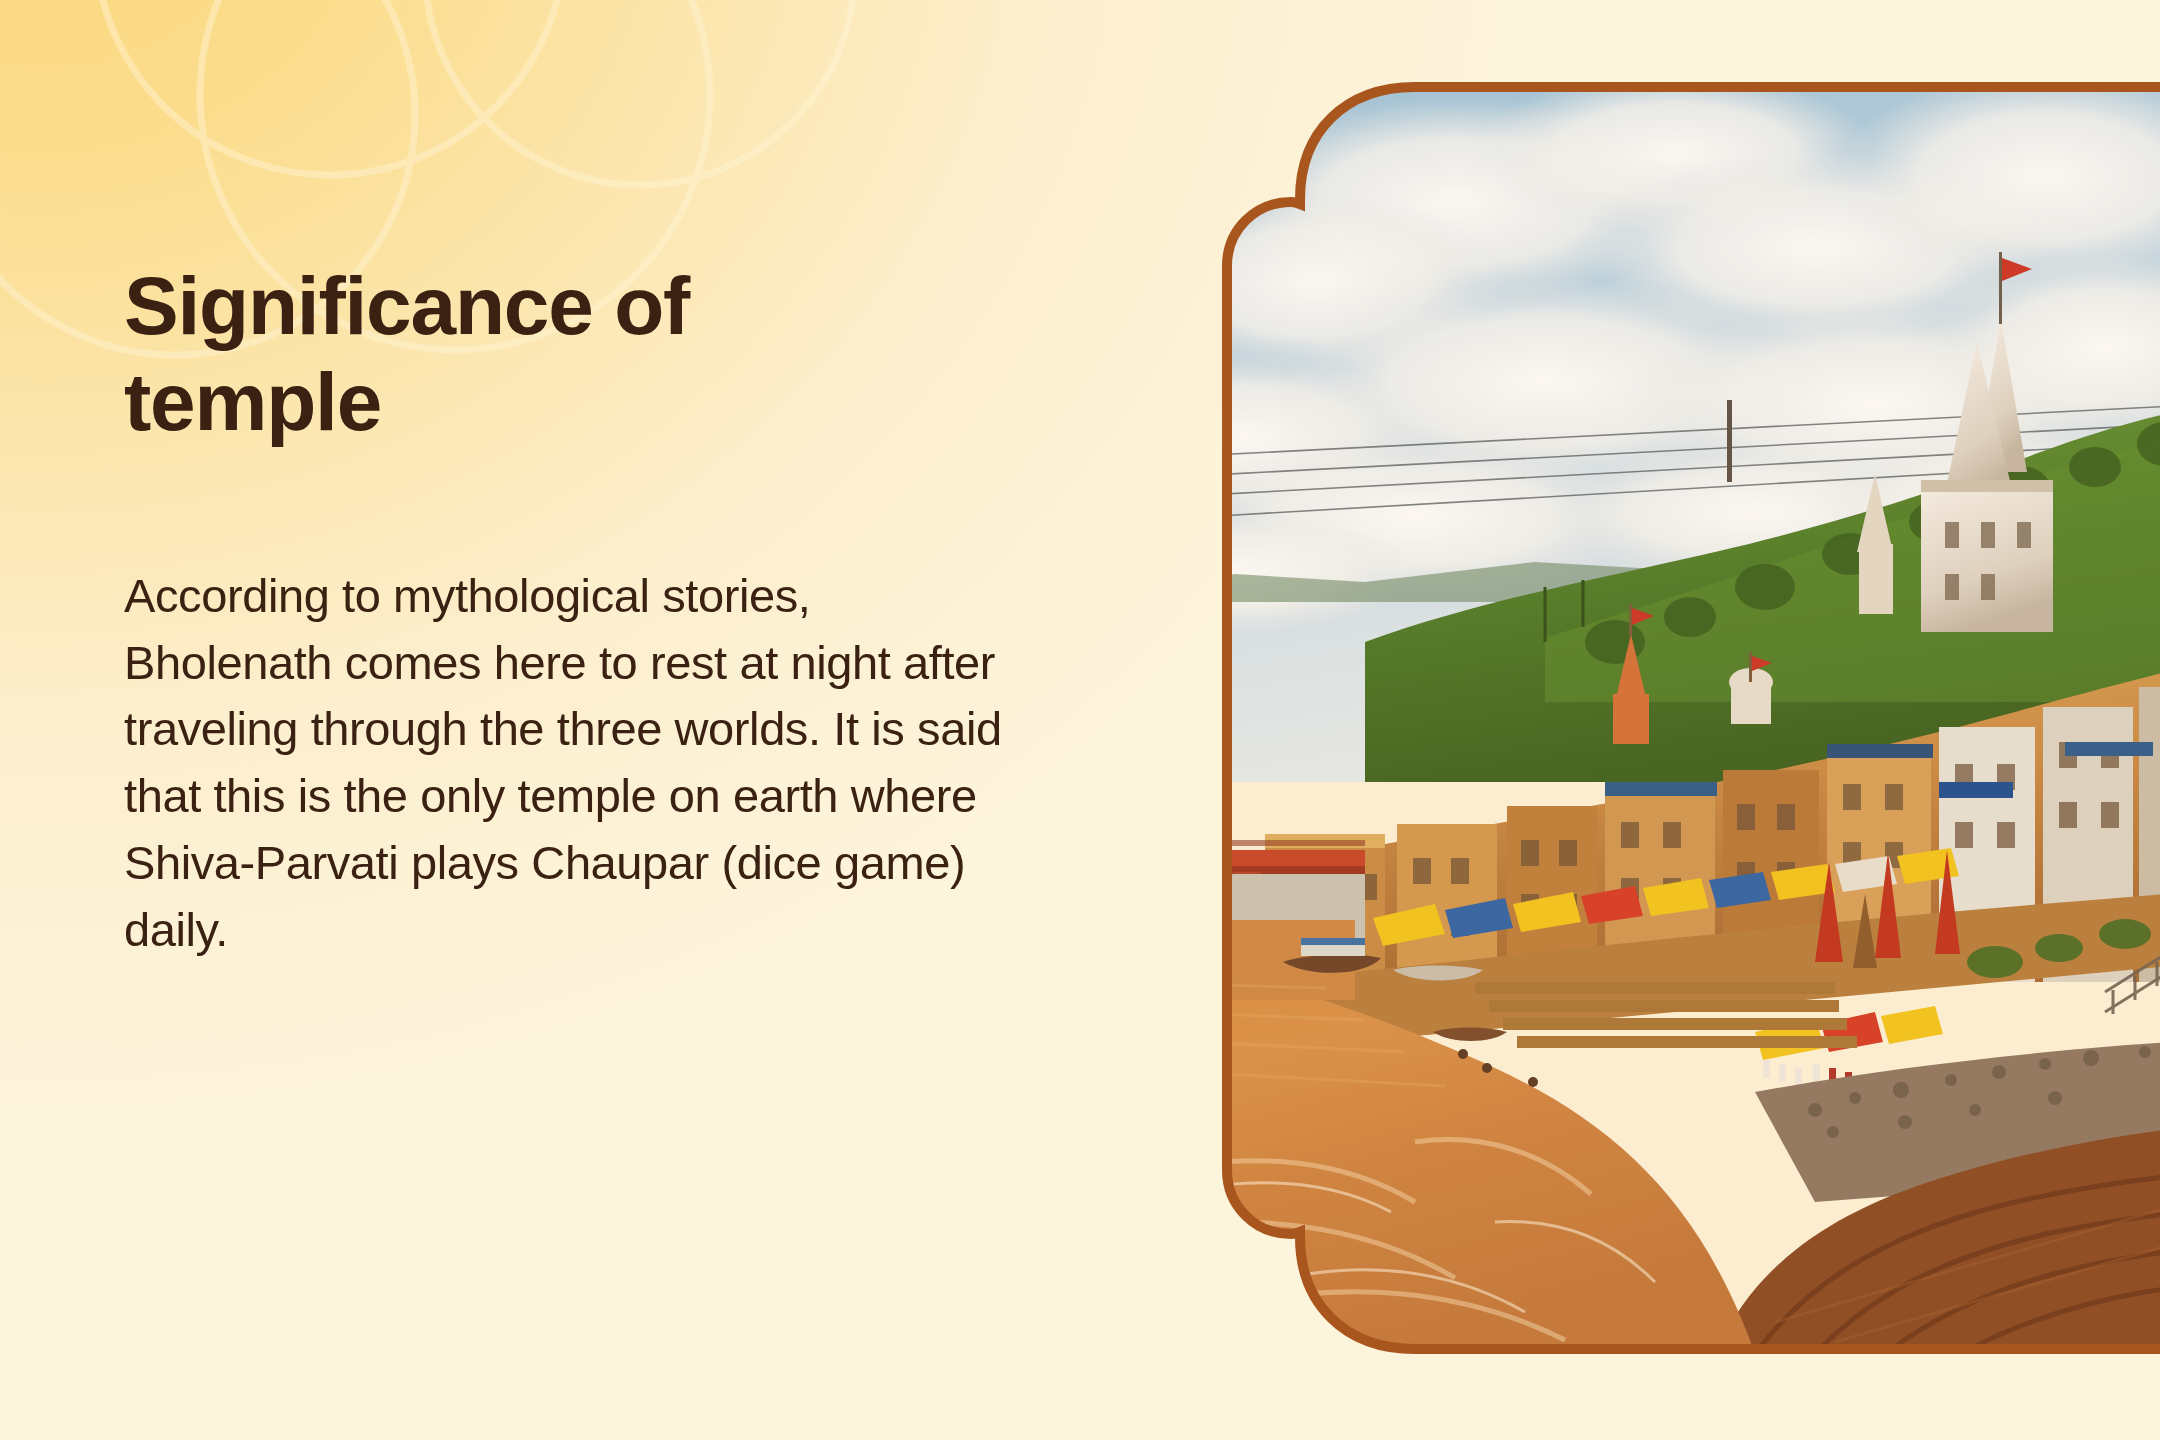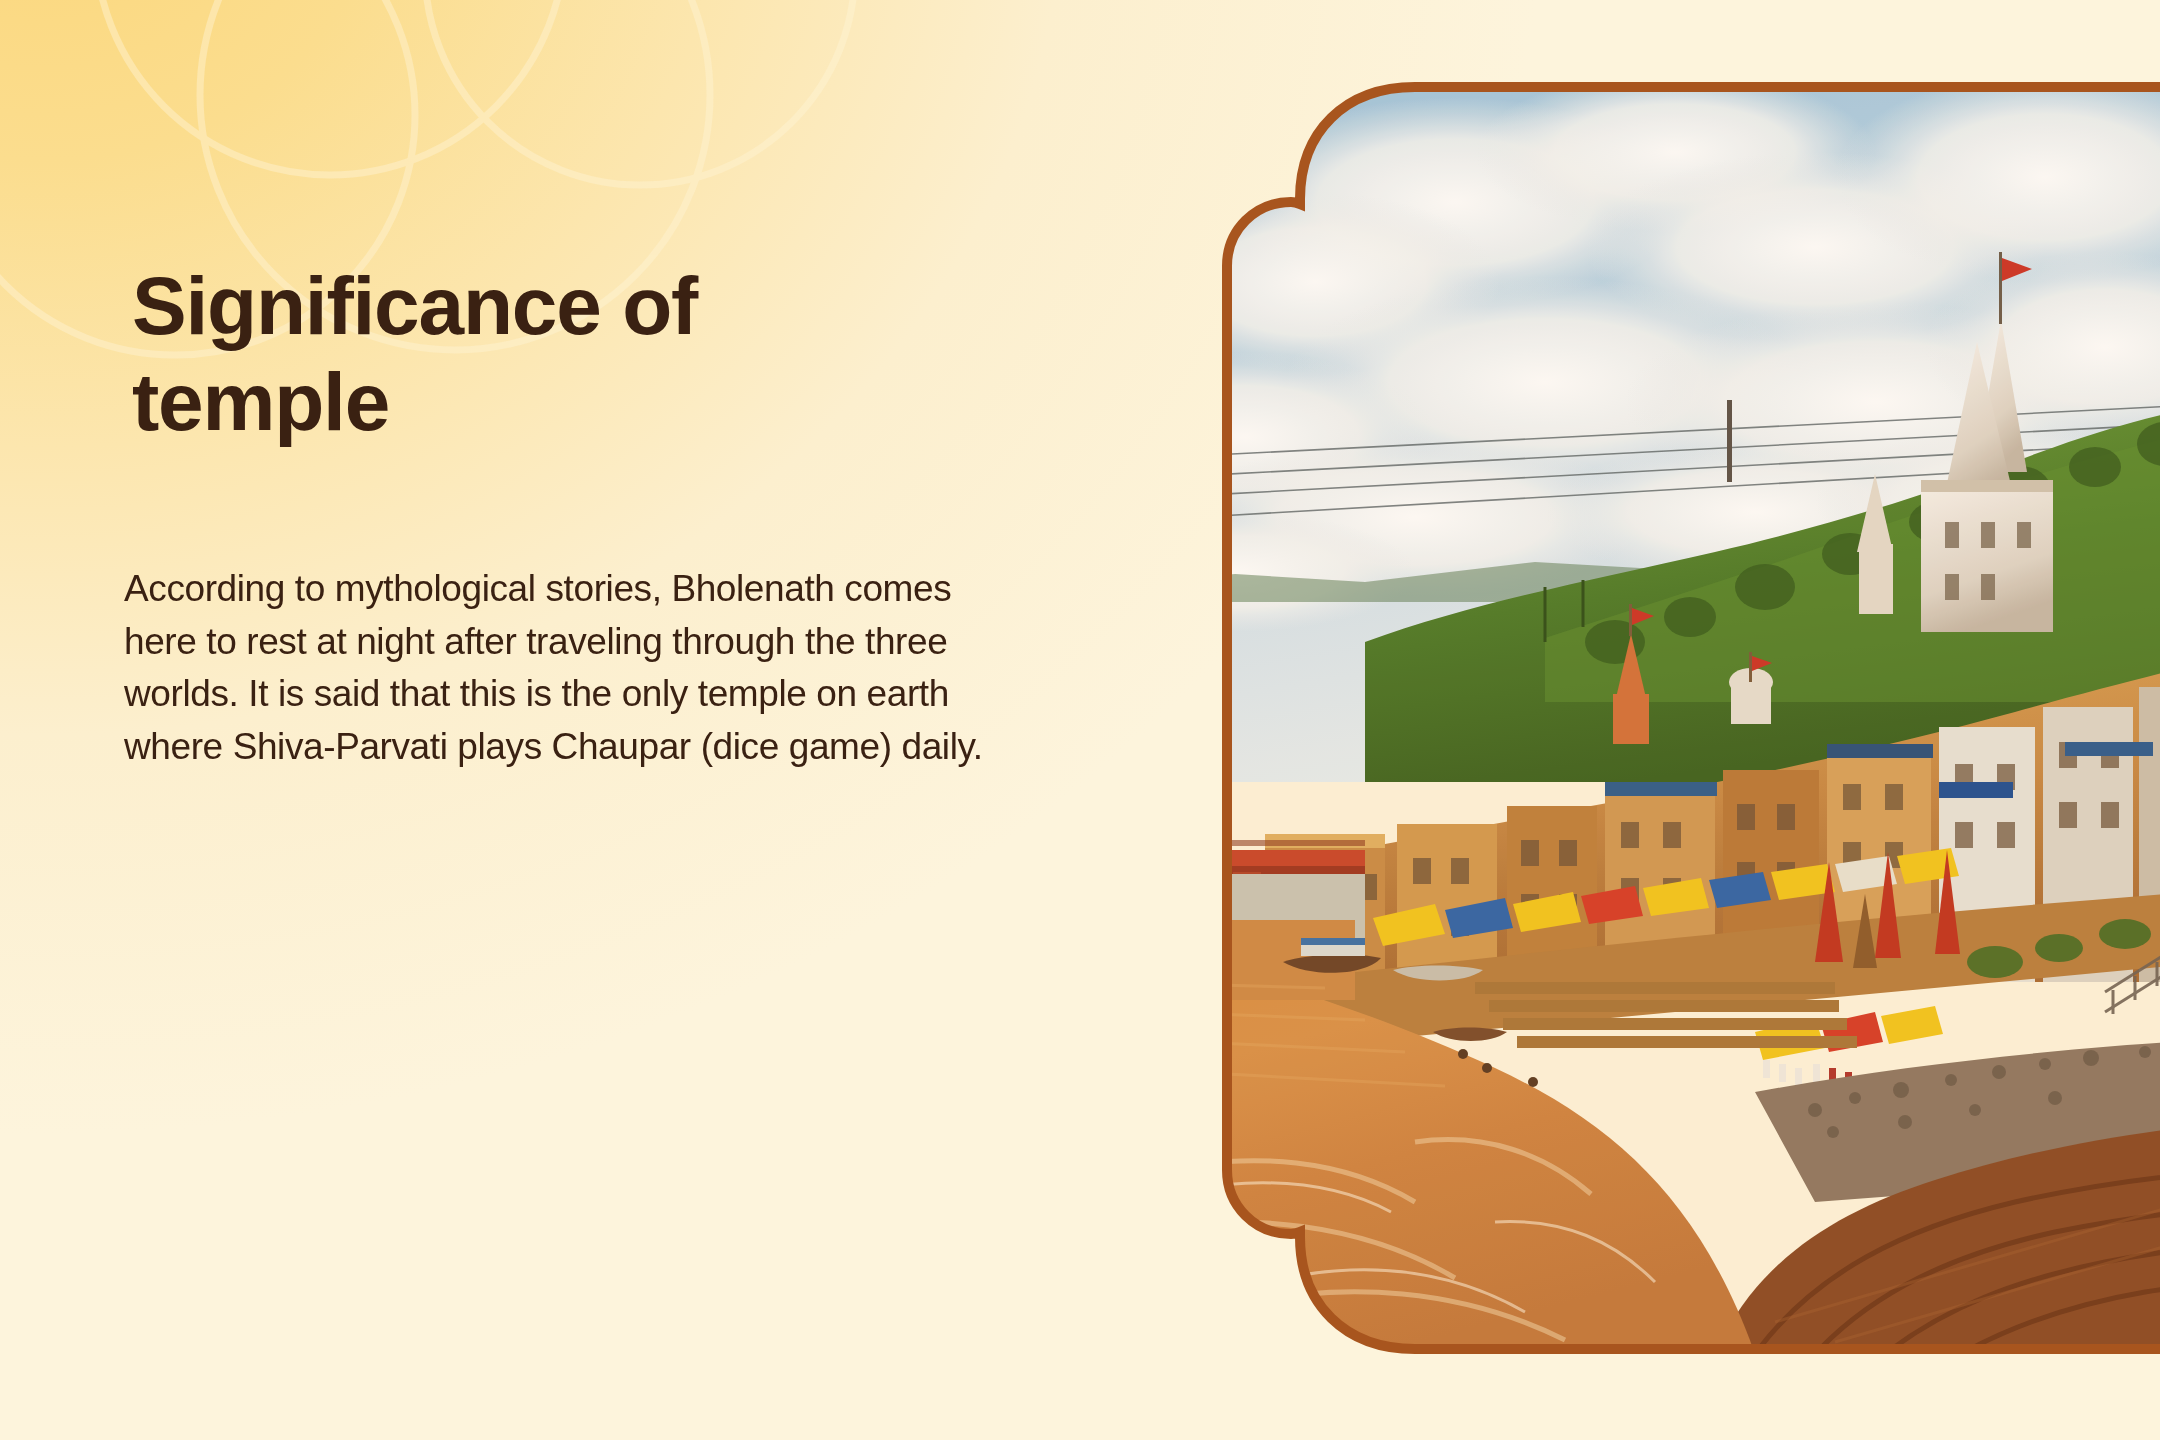--- a/index.html
+++ b/index.html
@@ -42,28 +42,27 @@
 
   #page-title {
     position:absolute;
     left:4px; top:258px;
     width:780px;
     font-size:82px;
     font-weight:700;
     line-height:1.17;
     letter-spacing:-1.2px;
     color:#3A2112;
-    margin-left:8px;
   }
 
   #body-copy {
     position:absolute;
     left:4px; top:563px;
     width:880px;
-    font-size:37px;
+    font-size:47px;
     font-weight:500;
     line-height:1.42;
     letter-spacing:-0.4px;
     color:#3A2112;
   }
 
   
   #photo-frame {
     position:absolute;
     left:1115px; top:82px;

